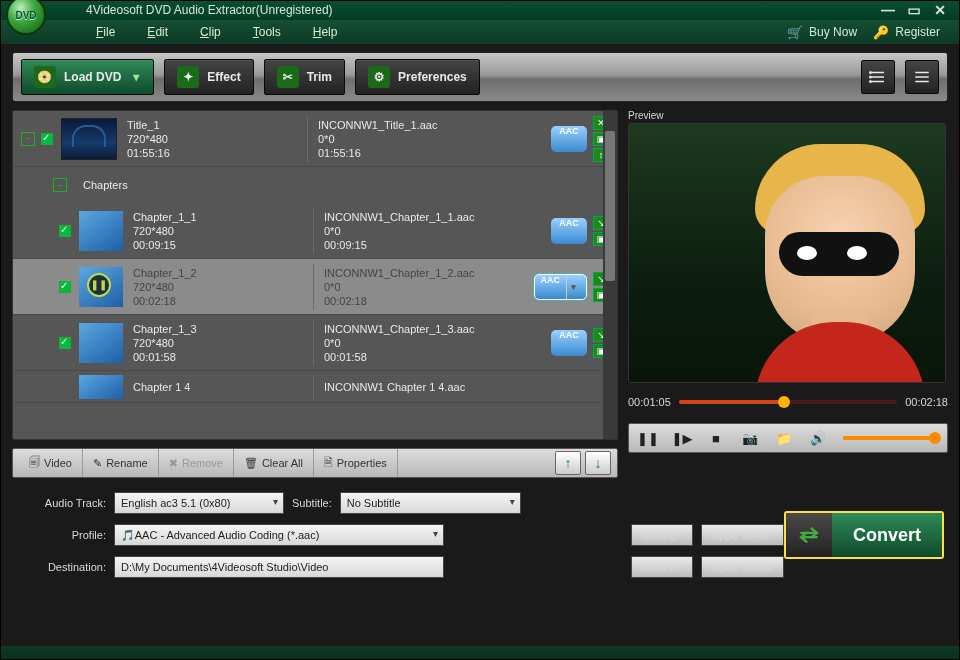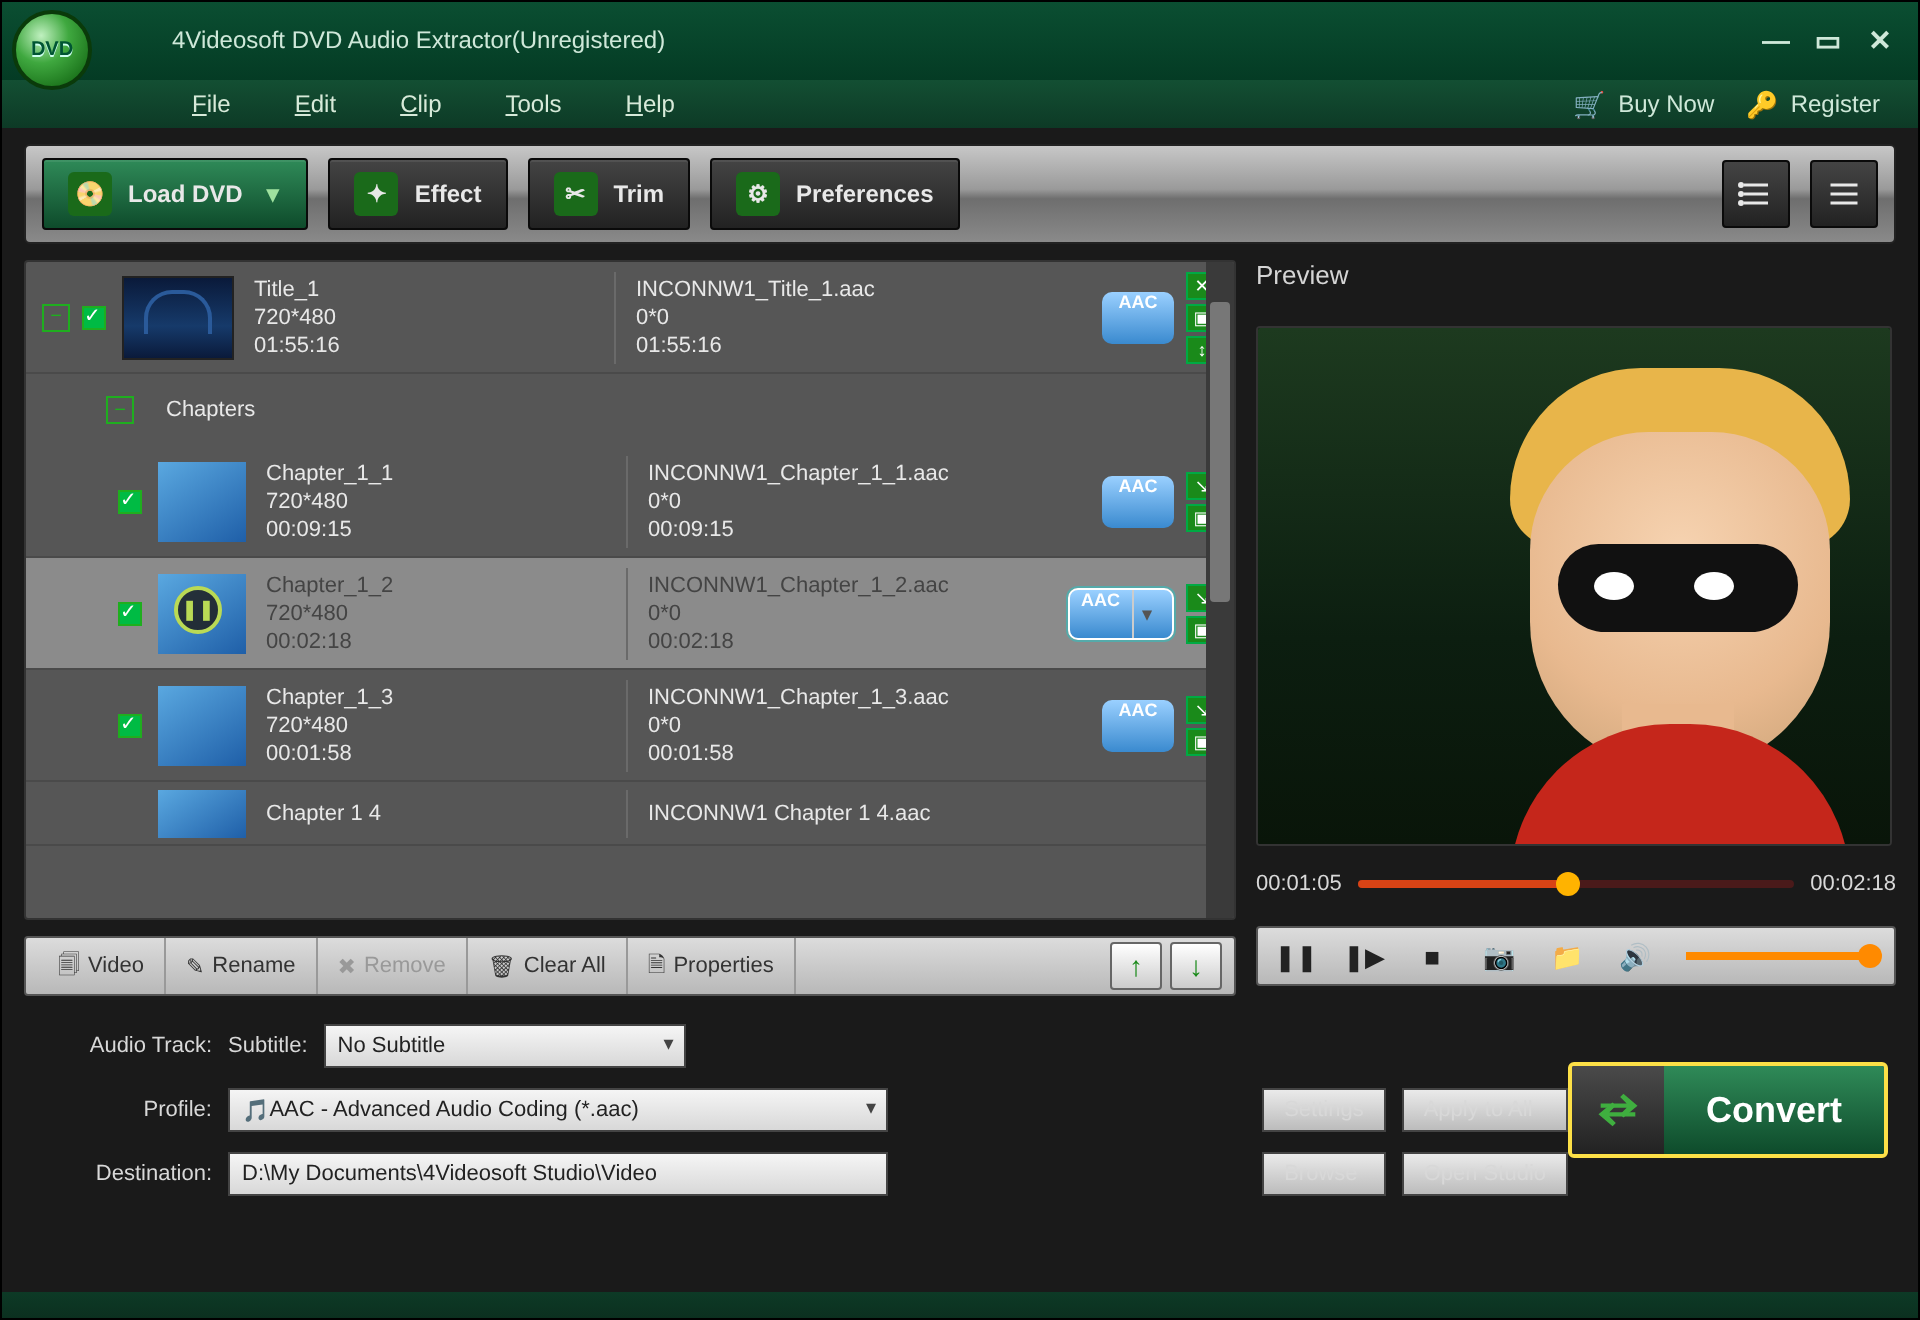--- a/index.html
+++ b/index.html
@@ -1,20 +1,20 @@
 <!DOCTYPE html>
 <html><head>
 <meta charset="utf-8">
 <style>
 * { box-sizing: border-box; margin: 0; padding: 0; font-family: "Tahoma", sans-serif; }
 body { width: 960px; height: 660px; background: #1a1a1a; overflow: hidden; position: relative; }
 
 
 #titlebar {
-  height: 40px;
+  height: 20px;
   background: linear-gradient(#0b4f32, #043b24);
   display: flex; align-items: center; color: #cfe8d9; font-size: 12px;
   padding-left: 6px;
 }
 #titlebar .logo {
   width: 40px; height: 40px; margin-top: 10px; margin-right: 40px;
   background: radial-gradient(circle at 35% 30%, #bff0bf 0%, #3fa83f 40%, #0a5a0a 100%);
   border-radius: 50%; border: 2px solid #0a3a0a; position: relative; z-index: 5;
 }
 #titlebar .logo::after {
@@ -121,21 +121,21 @@
   display:flex; align-items:center; padding:0 6px; gap:0; font-size:11px; color:#333;
 }
 #list-actions .abtn { padding:0 10px; height:28px; display:flex; align-items:center; gap:4px; cursor:pointer; border-right:1px solid #999; }
 #list-actions .abtn.disabled { color:#999; }
 #list-actions .spacer { flex:1; }
 .arrow-btn { width:26px; height:24px; background:linear-gradient(#fff,#ccc); border:1px solid #666; border-radius:2px; display:flex; align-items:center; justify-content:center; margin-left:4px; cursor:pointer;}
 .arrow-btn span { color:#1a8a1a; font-size:14px; font-weight:bold; }
 
 
 #preview-pane { width:320px; }
-#preview-title { font-size:13px; color:#d5d5d5; margin-bottom:18px; }
+#preview-title { font-size:10px; color:#d5d5d5; margin-bottom:2px; }
 #preview {
   background:#000; border:1px solid #333; width:318px; height:260px; border-radius:2px; position:relative; overflow:hidden;
 }
 
 #preview .sky { position:absolute; inset:0; background:linear-gradient(#1d3a1f,#0c1e10 60%,#091509); }
 #preview .face {
   position:absolute; right:30px; top:52px; width:150px; height:170px;
   background:radial-gradient(circle at 50% 35%, #f6d3b1 0%, #e8b98f 60%, #caa276 100%);
   border-radius:60px 60px 76px 76px;
 }
@@ -446,20 +446,23 @@
           <div class="knob"></div>
         </div>
     </div>
   </div>
 </div>
 
 <div id="settings">
   <div id="settings-left">
     <label>Audio Track:</label>
     <div style="display:flex; gap:8px; align-items:center;">
+      <div class="sel audio-sel">
+          <span>English ac3 5.1 (0x80)</span>
+        </div>
       <label>Subtitle:</label>
       <div class="sel subtitle-sel">
           <span>No Subtitle</span>
         </div>
     </div>
     <div></div>
       <div></div>
 
     <label>Profile:</label>
     <div class="sel profile-sel">🎵 <span>AAC - Advanced Audio Coding (*.aac)</span></div>

